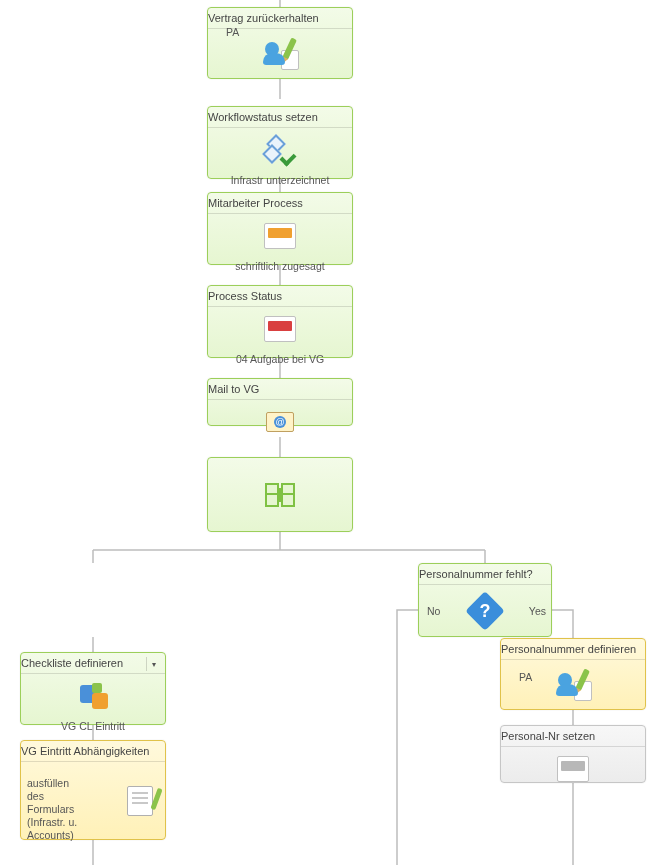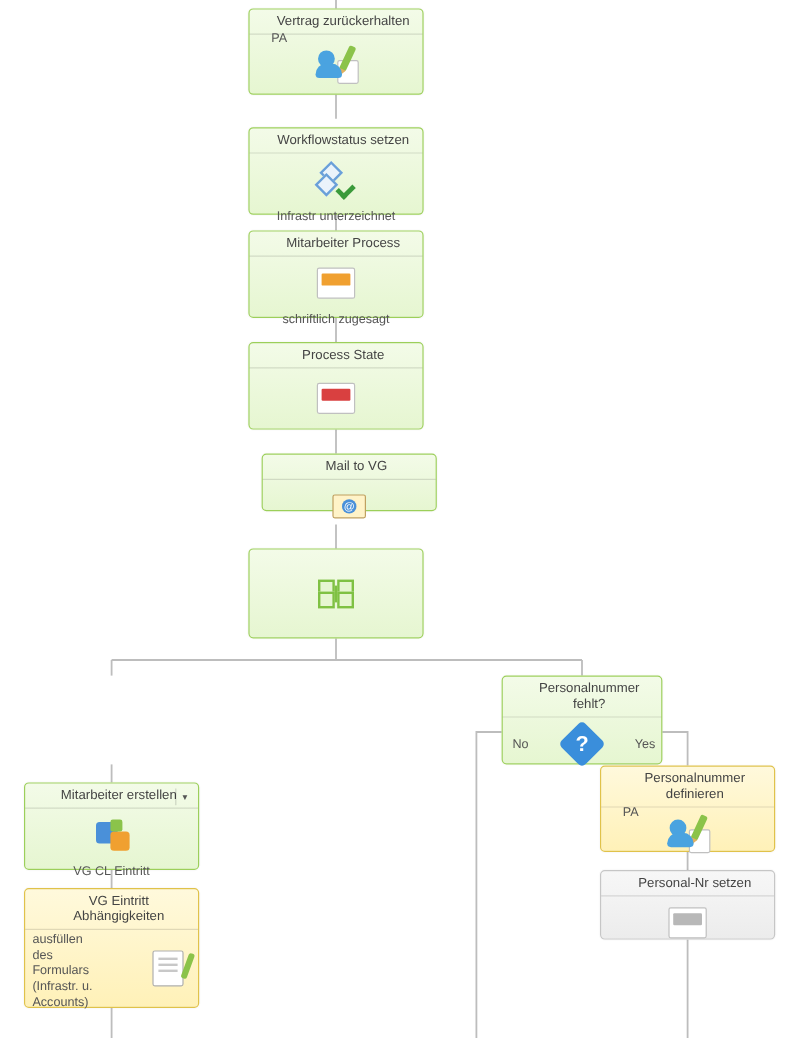--- a/index.html
+++ b/index.html
@@ -35,22 +35,21 @@
   }
   .node.yellow {
     background: linear-gradient(#fff9dc, #fff1b8);
     border-color: #e0c24a;
   }
   .node.gray {
     background: linear-gradient(#f7f7f7, #ececec);
     border-color: #c6c6c6;
   }
   .node .header {
-    text-align: center;
-    padding: 4px 4px 3px 16px;
+    padding: 4px 4px 3px 0;
     font-size: 11px;
     font-weight: 500;
     line-height: 13px;
   }
   .node .header.with-border {
     border-bottom: 1px solid rgba(0,0,0,0.12);
   }
   .node .body {
     flex: 1;
     position: relative;
@@ -332,27 +331,28 @@
 
 <div class="node green" style="left:207px; top:192px; width:146px; height:73px;">
   <div class="header with-border">Mitarbeiter Process</div>
   <div class="body">
     <span class="ic ic-status-bar"></span>
   </div>
   <div class="footer">schriftlich zugesagt</div>
 </div>
 
 <div class="node green" style="left:207px; top:285px; width:146px; height:73px;">
-  <div class="header with-border">Process State</div>
+  <div class="header with-border">Process Status</div>
   <div class="body">
     <span class="ic ic-status-bar red"></span>
   </div>
-</div>
-
-<div class="node green" style="left:207px; top:378px; width:146px; height:48px;margin-left:11px;">
+  <div class="footer">04 Aufgabe bei VG</div>
+</div>
+
+<div class="node green" style="left:207px; top:378px; width:146px; height:48px;">
   <div class="header with-border">Mail to VG</div>
   <div class="body">
     <span class="ic ic-mail">
           <span class="at">@</span>
         </span>
   </div>
 </div>
 
 <div class="node green" style="left:207px; top:457px; width:146px; height:75px;">
   <div class="body">
@@ -361,21 +361,21 @@
           <span class="b tr"></span>
           <span class="b bl"></span>
           <span class="b br"></span>
     </span>
   </div>
 </div>
 
 
 <div class="node green" style="left:20px; top:652px; width:146px; height:73px; position:absolute;">
   <div class="header with-border" style="position:relative;">
-    <span>Mitarbeiter erstellen</span>
+    <span>Checkliste definieren</span>
     <span class="dropdown-indicator">▾</span>
   </div>
   <div class="body">
     <span class="ic ic-box-stack">
       <span class="a"></span>
           <span class="b"></span>
           <span class="c"></span>
     </span>
   </div>
   <div class="footer">VG CL Eintritt</div>

